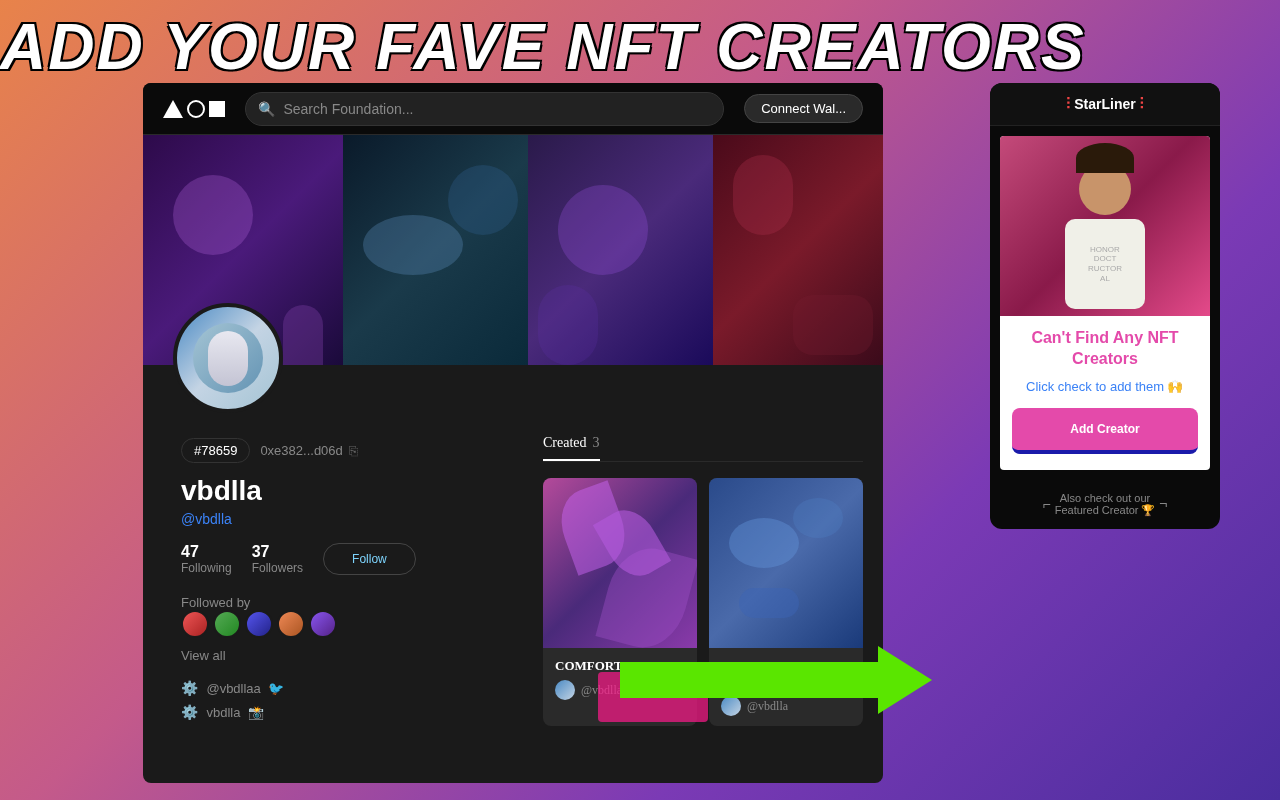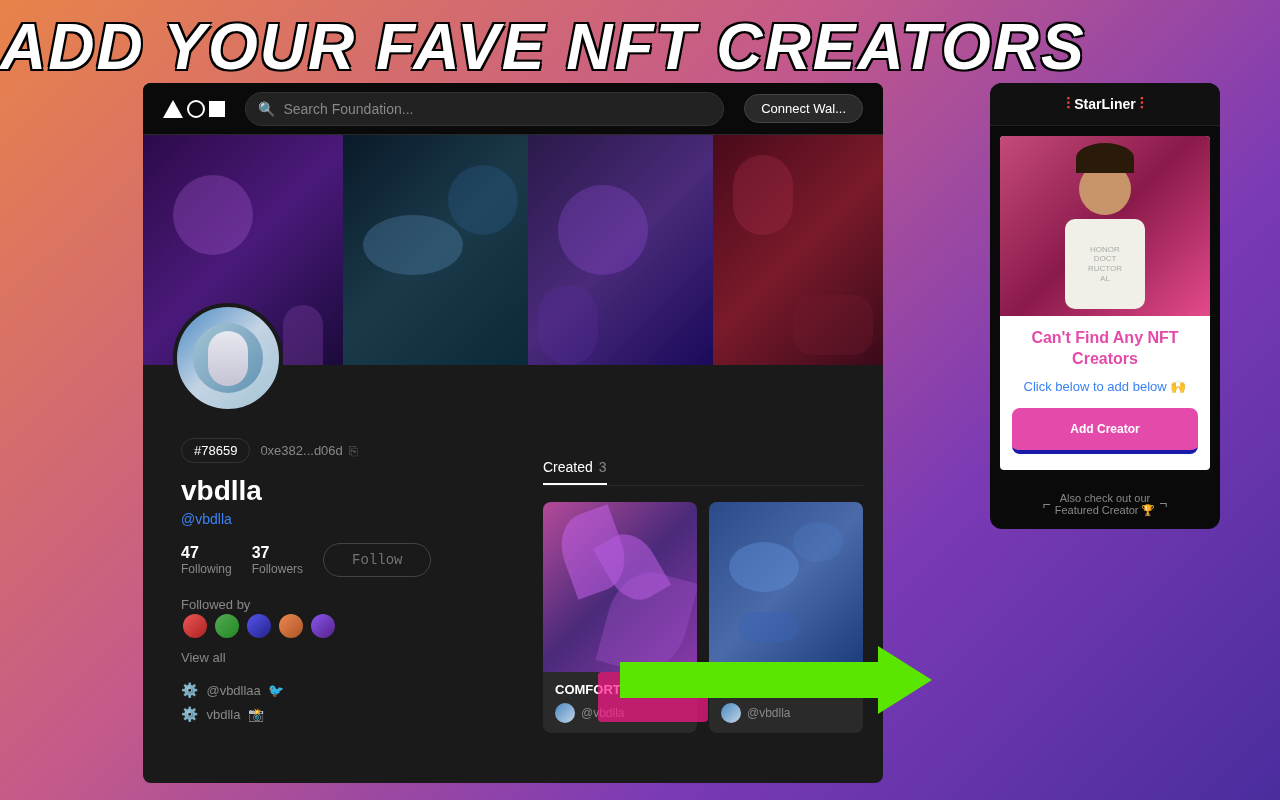--- a/index.html
+++ b/index.html
@@ -170,25 +170,24 @@
       margin-bottom: 20px;
     }
     .stat-item { display: flex; flex-direction: column; }
     .stat-number { color: white; font-size: 16px; font-weight: 600; }
     .stat-label { color: #888; font-size: 12px; }
 
     .follow-btn {
       background: transparent;
       border: 1px solid #444;
       border-radius: 20px;
-      color: #737373;
+      color: #7dd3fc;
       padding: 8px 28px;
-      font-size: 14px;
+      font-size: 12px;
       cursor: pointer;
-      font-family: Liberation Mono, monospace;
     }
 
     .followed-by {
       color: #888;
       font-size: 13px;
     }
     .follower-avatars {
       display: flex;
       gap: 4px;
       margin-bottom: 8px;
@@ -214,24 +213,25 @@
       gap: 8px;
       color: #888;
       font-size: 13px;
       margin-bottom: 8px;
     }
     .social-icon { font-size: 14px; }
 
     
     .tabs-area {
       position: absolute;
-      top: 358px;
+      top: 334px;
       left: 380px;
       right: 0;
       padding: 10px 20px;
+      font-family: Liberation Serif, serif;
     }
     .tabs-row {
       display: flex;
       gap: 20px;
       margin-bottom: 16px;
       border-bottom: 1px solid #2a2a2a;
     }
     .tab-item {
       color: white;
       font-size: 14px;
@@ -557,21 +557,21 @@
       <div style="position:relative;display:flex;flex-direction:column;align-items:center;">
         <div style="width:58px;height:30px;background:#2a1a0a;border-radius:50% 50% 0 0;z-index:3;"></div>
         <div style="width:52px;height:52px;background:#c8946a;border-radius:50%;margin-top:-10px;z-index:2;"></div>
         <div style="width:80px;height:90px;background:#f0f0e8;border-radius:10px;margin-top:4px;z-index:1;display:flex;align-items:center;justify-content:center;">
           <div style="color:#aaa;font-size:8px;text-align:center;line-height:1.2;">HONOR<br>DOCT<br>RUCTOR<br>AL</div>
         </div>
       </div>
     </div>
 
     <div class="cant-find-text">Can't Find Any NFT Creators</div>
-    <div class="click-below-text">Click below to add below 🙌</div>
+    <div class="click-below-text">Click check to add them 🙌</div>
 
     <button class="add-creator-btn">Add Creator</button>
   </div>
 
   <div class="featured-creator-bar">
     <div class="featured-text">
       <span class="bracket">⌐</span>
       <span>
         <span>Also check out our</span>
         <br>

